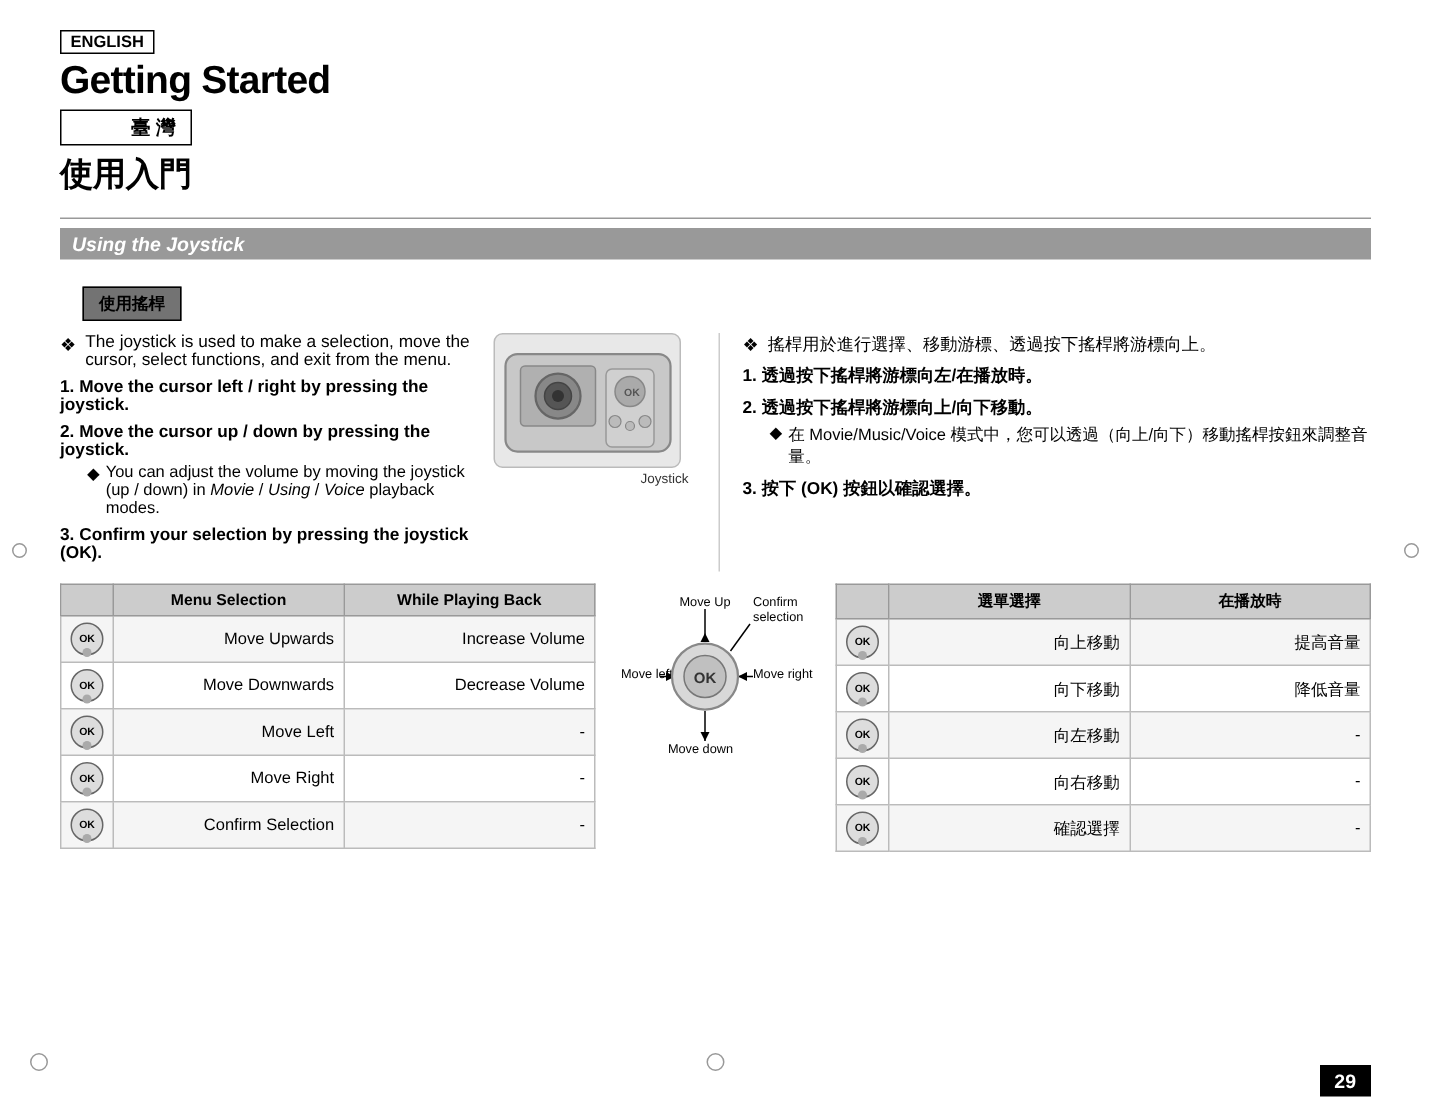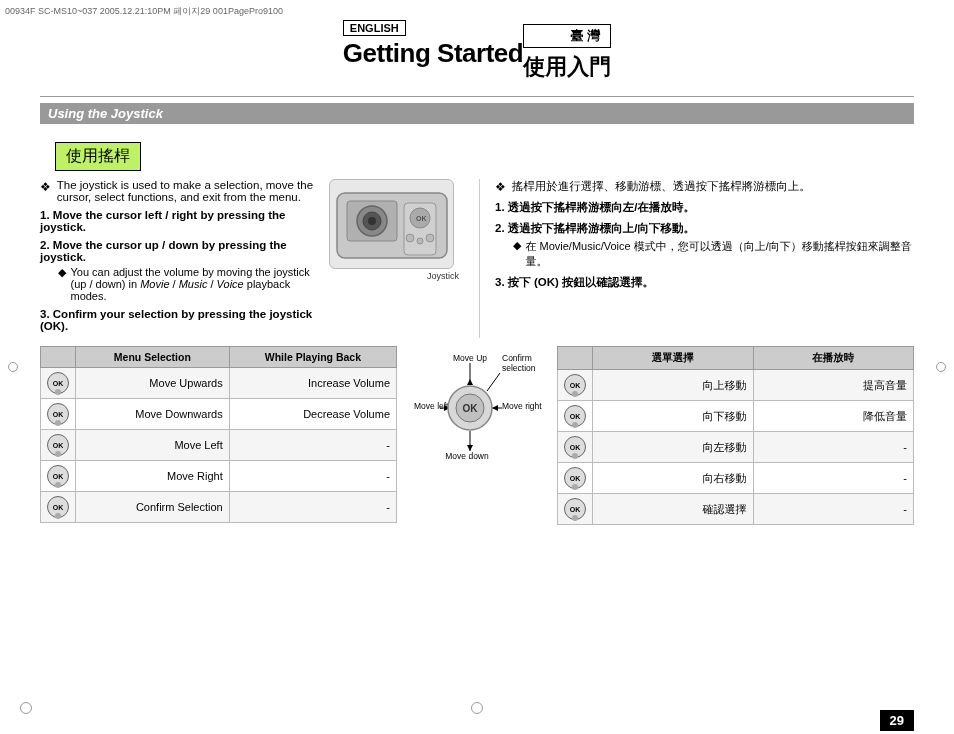--- a/index.html
+++ b/index.html
@@ -20,20 +20,21 @@
       padding: 20px 40px 20px 40px;
       position: relative;
     }
 
     
     .header-row {
       display: flex;
       justify-content: center;
       align-items: flex-start;
       margin-bottom: 14px;
+      flex-direction: column;
     }
 
     .english-badge {
       border: 1.5px solid #000;
       padding: 1px 6px;
       font-size: 11px;
       font-weight: bold;
       display: inline-block;
       margin-bottom: 2px;
     }
@@ -68,25 +69,25 @@
       padding: 3px 8px;
       font-size: 13px;
       font-style: italic;
       font-weight: bold;
       color: #fff;
       margin-bottom: 8px;
       display: flex;
       justify-content: space-between;
     }
     .section-header-zh {
-      background: #bef264;
+      background: #737373;
       border: 1.5px solid #000;
       padding: 3px 10px;
-      font-size: 16px;
-      font-weight: normal;
+      font-size: 11px;
+      font-weight: bold;
       color: #000;
     }
 
     .content-left {
       flex: 1;
       padding-right: 20px;
     }
 
     .content-right {
       flex: 1;
@@ -258,21 +259,20 @@
     .divider-line {
       border-top: 1px solid #999;
       margin: 6px 0;
     }
   </style>
 </head>
 <body>
 
 <div class="page-container">
 
-  <div class="corner-mark top-left-mark">00934F SC-MS10~037 2005.12.21:10PM 페이지29 001PagePro9100</div>
 
   <div class="header-row">
     <div>
       <div class="english-badge">ENGLISH</div>
       <div class="page-title-en">Getting Started</div>
     </div>
     <div class="title-right">
       <div class="taiwan-badge">臺 灣</div>
       <div class="page-title-zh">使用入門</div>
     </div>
@@ -300,21 +300,21 @@
           <div class="numbered-item">
             <span class="num">1. </span>
             <strong>Move the cursor left / right by pressing the joystick.</strong>
           </div>
 
           <div class="numbered-item">
             <span class="num">2. </span>
             <strong>Move the cursor up / down by pressing the joystick.</strong>
             <div class="sub-bullet">
               <span style="margin-right:4px;">◆</span>
-              <span>You can adjust the volume by moving the joystick (up / down) in <em>Movie</em> / <em>Music</em> / <em>Voice</em> playback modes.</span>
+              <span>You can adjust the volume by moving the joystick (up / down) in <em>Movie</em> / <em>Using</em> / <em>Voice</em> playback modes.</span>
             </div>
           </div>
 
           <div class="numbered-item">
             <span class="num">3. </span>
             <strong>Confirm your selection by pressing the joystick (OK).</strong>
           </div>
         </div>
 
         <div style="width:130px; flex-shrink:0;">

